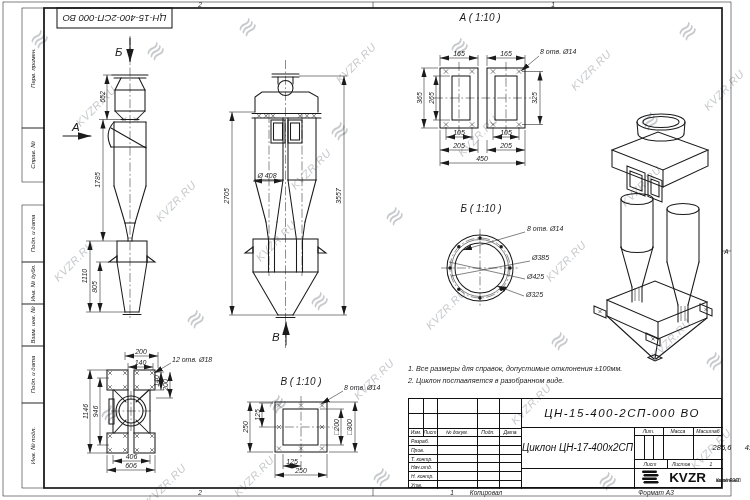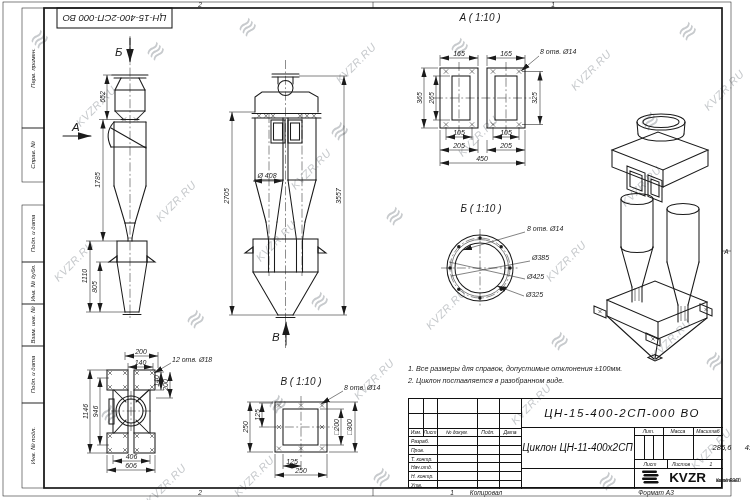--- a/index.html
+++ b/index.html
@@ -530,21 +530,21 @@
     <div class="hl" style="left:0;top:55px;width:112px"></div>
     <div class="hl" style="left:0;top:63px;width:112px"></div>
     <div class="hl" style="left:0;top:72px;width:112px"></div>
     <div class="hl" style="left:0;top:81px;width:112px"></div>
     <div class="vl" style="left:14px;top:0;height:37px"></div>
     <div class="vl" style="left:28px;top:0;height:90px"></div>
     <div class="vl" style="left:68px;top:0;height:90px"></div>
     <div class="vl" style="left:90px;top:0;height:90px"></div>
 
     <div class="tb-desig">ЦН-15-400-2СП-000 ВО</div>
-    <div class="tb-name">Циклон ЦН-11-400х2СП</div>
+    <div class="tb-name">Циклон ЦН-17-400х2СП</div>
 
     <span class="t5" style="left:7px;top:33px">Изм.</span>
     <span class="t5" style="left:21px;top:33px">Лист</span>
     <span class="t5" style="left:48px;top:33px">№ докум.</span>
     <span class="t5" style="left:79px;top:33px">Подп.</span>
     <span class="t5" style="left:101px;top:33px">Дата</span>
 
     <span class="t5 lt" style="left:2px;top:39px">Разраб.</span>
     <span class="t5 lt" style="left:2px;top:48px">Пров.</span>
     <span class="t5 lt" style="left:2px;top:56.5px">Т. контр.</span>

